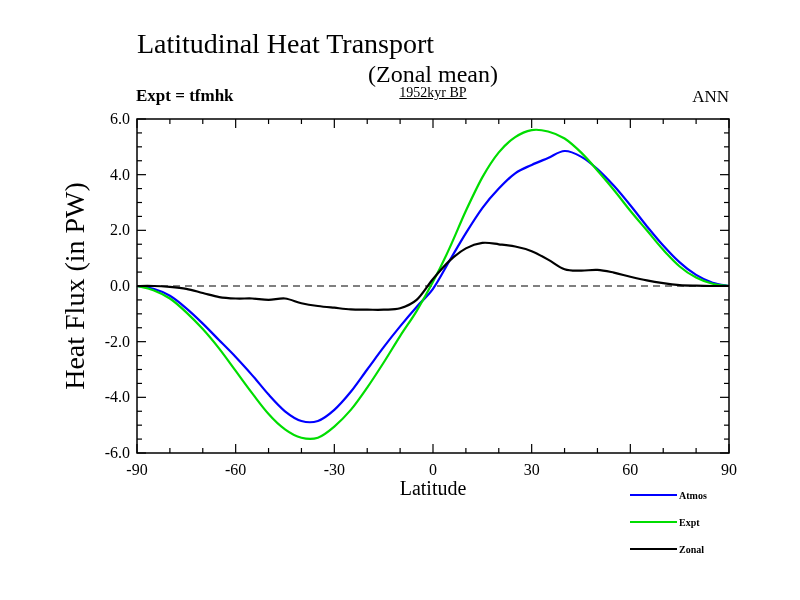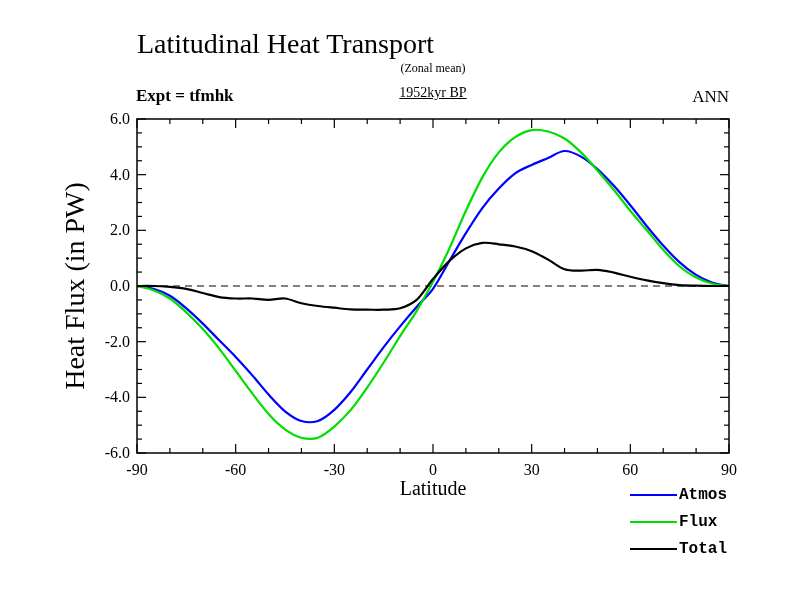--- a/index.html
+++ b/index.html
@@ -1,32 +1,32 @@
 <!DOCTYPE html>
 <html><head>
 <meta charset="utf-8">
 <style>
   html,body{margin:0;padding:0;background:#fff;}
   .canvas{position:relative;width:800px;height:600px;background:#ffffff;overflow:hidden;
           font-family:"Liberation Serif",serif;color:#000;}
   .abs{position:absolute;}
   .title{left:137px;top:28px;width:592px;font-size:28px;}
-  .subtitle{left:137px;top:61px;width:592px;text-align:center;font-size:12px;}
+  .subtitle{left:137px;top:61px;width:592px;text-align:center;font-size:24px;}
   .dateline{left:137px;top:85px;width:592px;text-align:center;font-size:14px;text-decoration:underline;}
   .expt{left:136px;top:86px;font-size:17px;font-weight:bold;}
   .season{left:137px;top:87px;width:592px;text-align:right;font-size:17px;}
   .ylabel{left:-95px;top:266px;width:340px;height:40px;line-height:40px;text-align:center;
           font-size:28px;transform:rotate(-90deg);}
   .xlabel{left:137px;top:477px;width:592px;text-align:center;font-size:20px;}
   #plot{position:absolute;left:0;top:0;}
   #plot text{font-family:"Liberation Serif",serif;fill:#000;}
   .legend{left:630px;top:489px;}
   .lrow{display:flex;align-items:center;height:12px;margin-bottom:15px;}
   .lswatch{display:inline-block;width:47px;height:2px;background:#000;}
-  .llabel{font-family:Liberation Mono, monospace;font-size:16px;font-weight:bold;margin-left:2px;}
+  .llabel{font-family:Liberation Serif, serif;font-size:10px;font-weight:bold;margin-left:2px;}
 </style>
 </head>
 <body>
 
 <div class="canvas">
   <svg id="plot" width="800" height="600" viewBox="0 0 800 600">
       <line x1="137" x2="729" y1="286" y2="286" stroke="#000" stroke-width="1" stroke-dasharray="7 5"></line>
       <path d="M137.0,286.0C139.7,286.5 148.0,287.2 153.4,288.8C158.9,290.4 164.4,292.5 169.9,295.7C175.4,299.0 180.9,303.6 186.3,308.3C191.8,312.9 197.3,318.2 202.8,323.6C208.3,328.9 213.7,334.7 219.2,340.3C224.7,345.8 230.2,351.2 235.7,357.0C241.1,362.8 246.6,368.8 252.1,375.1C257.6,381.3 263.1,388.5 268.6,394.6C274.0,400.6 279.5,406.8 285.0,411.3C290.5,415.7 296.0,419.4 301.4,421.0C306.9,422.6 312.4,422.8 317.9,421.0C323.4,419.1 328.9,414.7 334.3,409.9C339.8,405.0 345.3,398.5 350.8,391.8C356.3,385.0 361.7,376.9 367.2,369.5C372.7,362.1 378.2,354.4 383.7,347.2C389.1,340.0 394.6,333.1 400.1,326.4C405.6,319.6 411.1,313.1 416.6,306.9C422.0,300.6 427.5,296.4 433.0,288.8C438.5,281.1 444.0,270.2 449.4,260.9C454.9,251.7 460.4,241.9 465.9,233.1C471.4,224.3 476.9,215.5 482.3,208.1C487.8,200.6 493.3,194.4 498.8,188.6C504.3,182.8 509.7,177.2 515.2,173.3C520.7,169.3 526.2,167.5 531.7,164.9C537.1,162.4 542.6,160.3 548.1,158.0C553.6,155.6 559.1,151.2 564.6,151.0C570.0,150.8 575.5,153.6 581.0,156.6C586.5,159.6 592.0,164.2 597.4,169.1C602.9,174.0 608.4,179.8 613.9,185.8C619.4,191.8 624.9,198.6 630.3,205.3C635.8,212.0 641.3,219.4 646.8,226.2C652.3,232.9 657.7,239.6 663.2,245.6C668.7,251.7 674.2,257.5 679.7,262.3C685.1,267.2 690.6,271.5 696.1,274.9C701.6,278.3 707.1,280.8 712.6,282.7C718.0,284.5 726.3,285.4 729.0,286.0" fill="none" stroke="#0000ff" stroke-width="2.2"></path>
       <path d="M137.0,286.0C139.7,286.7 148.0,288.1 153.4,290.2C158.9,292.3 164.4,294.8 169.9,298.5C175.4,302.2 180.9,307.3 186.3,312.4C191.8,317.5 197.3,323.1 202.8,329.1C208.3,335.2 213.7,341.7 219.2,348.6C224.7,355.6 230.2,363.5 235.7,370.9C241.1,378.3 246.6,386.0 252.1,393.2C257.6,400.3 263.1,408.0 268.6,414.0C274.0,420.1 279.5,425.4 285.0,429.3C290.5,433.3 296.0,436.3 301.4,437.7C306.9,439.1 312.4,439.5 317.9,437.7C323.4,435.8 328.9,431.2 334.3,426.6C339.8,421.9 345.3,416.4 350.8,409.9C356.3,403.4 361.7,395.5 367.2,387.6C372.7,379.7 378.2,371.1 383.7,362.5C389.1,354.0 394.6,344.7 400.1,336.1C405.6,327.5 411.1,320.1 416.6,311.1C422.0,302.0 427.5,292.3 433.0,281.8C438.5,271.4 444.0,260.3 449.4,248.4C454.9,236.6 460.4,222.7 465.9,210.8C471.4,199.0 476.9,187.2 482.3,177.4C487.8,167.7 493.3,159.1 498.8,152.4C504.3,145.7 509.7,140.8 515.2,137.1C520.7,133.4 526.2,131.1 531.7,130.1C537.1,129.2 542.6,130.1 548.1,131.5C553.6,132.9 559.1,135.0 564.6,138.5C570.0,142.0 575.5,147.1 581.0,152.4C586.5,157.7 592.0,164.2 597.4,170.5C602.9,176.8 608.4,183.2 613.9,190.0C619.4,196.7 624.9,204.1 630.3,210.8C635.8,217.6 641.3,223.8 646.8,230.3C652.3,236.8 657.7,243.8 663.2,249.8C668.7,255.8 674.2,261.9 679.7,266.5C685.1,271.2 690.6,274.8 696.1,277.6C701.6,280.5 707.1,282.4 712.6,283.8C718.0,285.2 726.3,285.6 729.0,286.0" fill="none" stroke="#00dd00" stroke-width="2.2"></path>
       <path d="M137.0,286.0C139.7,286.0 148.0,285.9 153.4,286.0C158.9,286.1 164.4,286.4 169.9,286.8C175.4,287.3 180.9,287.8 186.3,288.8C191.8,289.8 197.3,291.6 202.8,293.0C208.3,294.3 213.7,296.2 219.2,297.1C224.7,298.1 230.2,298.3 235.7,298.5C241.1,298.8 246.6,298.3 252.1,298.5C257.6,298.8 263.1,299.9 268.6,299.9C274.0,299.9 279.5,298.0 285.0,298.5C290.5,299.1 296.0,302.0 301.4,303.3C306.9,304.5 312.4,305.3 317.9,306.0C323.4,306.8 328.9,307.2 334.3,307.7C339.8,308.3 345.3,309.1 350.8,309.4C356.3,309.7 361.7,309.6 367.2,309.7C372.7,309.7 378.2,309.9 383.7,309.7C389.1,309.4 394.6,309.9 400.1,308.3C405.6,306.6 411.1,304.8 416.6,299.9C422.0,295.0 427.5,285.5 433.0,279.0C438.5,272.5 444.0,266.1 449.4,260.9C454.9,255.8 460.4,251.4 465.9,248.4C471.4,245.4 476.9,243.6 482.3,242.9C487.8,242.2 493.3,243.6 498.8,244.3C504.3,244.9 509.7,245.3 515.2,246.5C520.7,247.6 526.2,249.0 531.7,251.2C537.1,253.4 542.6,256.5 548.1,259.6C553.6,262.6 559.1,267.4 564.6,269.3C570.0,271.2 575.5,270.6 581.0,270.7C586.5,270.8 592.0,269.5 597.4,269.9C602.9,270.2 608.4,271.5 613.9,272.6C619.4,273.8 624.9,275.5 630.3,276.8C635.8,278.1 641.3,279.4 646.8,280.4C652.3,281.5 657.7,282.4 663.2,283.2C668.7,284.0 674.2,284.7 679.7,285.2C685.1,285.6 690.6,285.6 696.1,285.7C701.6,285.9 707.1,286.0 712.6,286.0C718.0,286.0 726.3,286.0 729.0,286.0" fill="none" stroke="#000000" stroke-width="2.2"></path>
@@ -142,20 +142,20 @@
   <div class="abs ylabel">Heat Flux (in PW)</div>
   <div class="abs xlabel">Latitude</div>
 
   <div class="abs legend">
     <div class="lrow">
       <span class="lswatch" style="background: rgb(0, 0, 255);"></span>
       <span class="llabel">Atmos</span>
     </div>
     <div class="lrow">
       <span class="lswatch" style="background: rgb(0, 221, 0);"></span>
-      <span class="llabel">Flux</span>
+      <span class="llabel">Expt</span>
     </div>
     <div class="lrow">
       <span class="lswatch" style="background: rgb(0, 0, 0);"></span>
-      <span class="llabel">Total</span>
+      <span class="llabel">Zonal</span>
     </div>
   </div>
 </div>
 
 </body></html>

